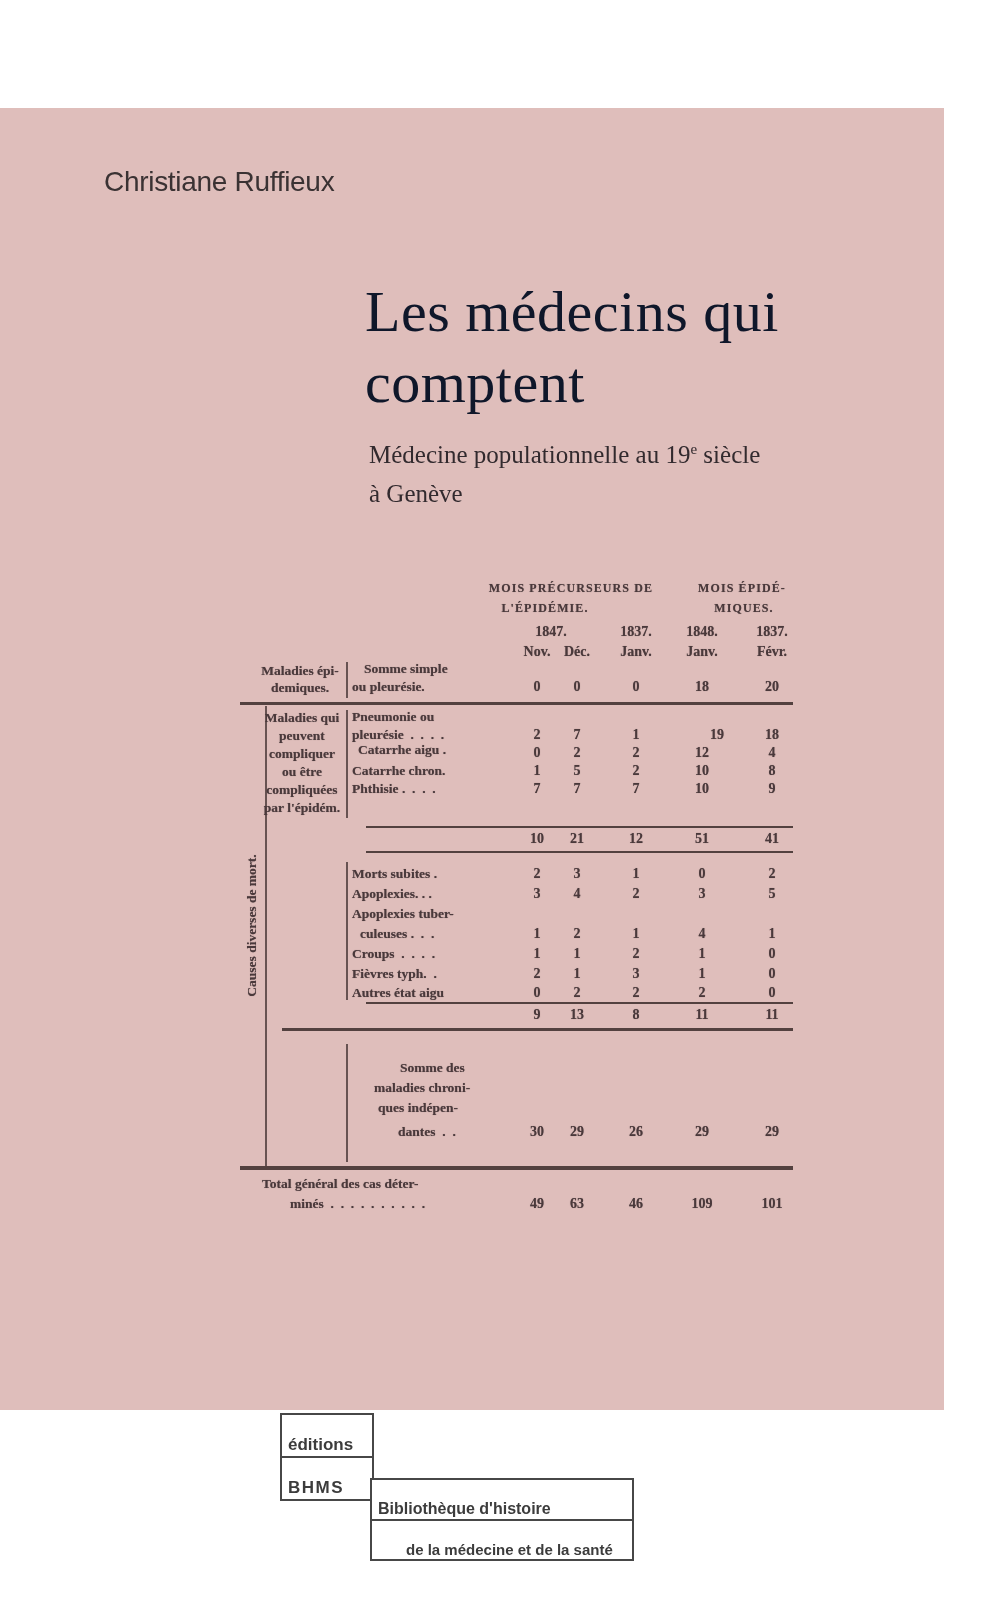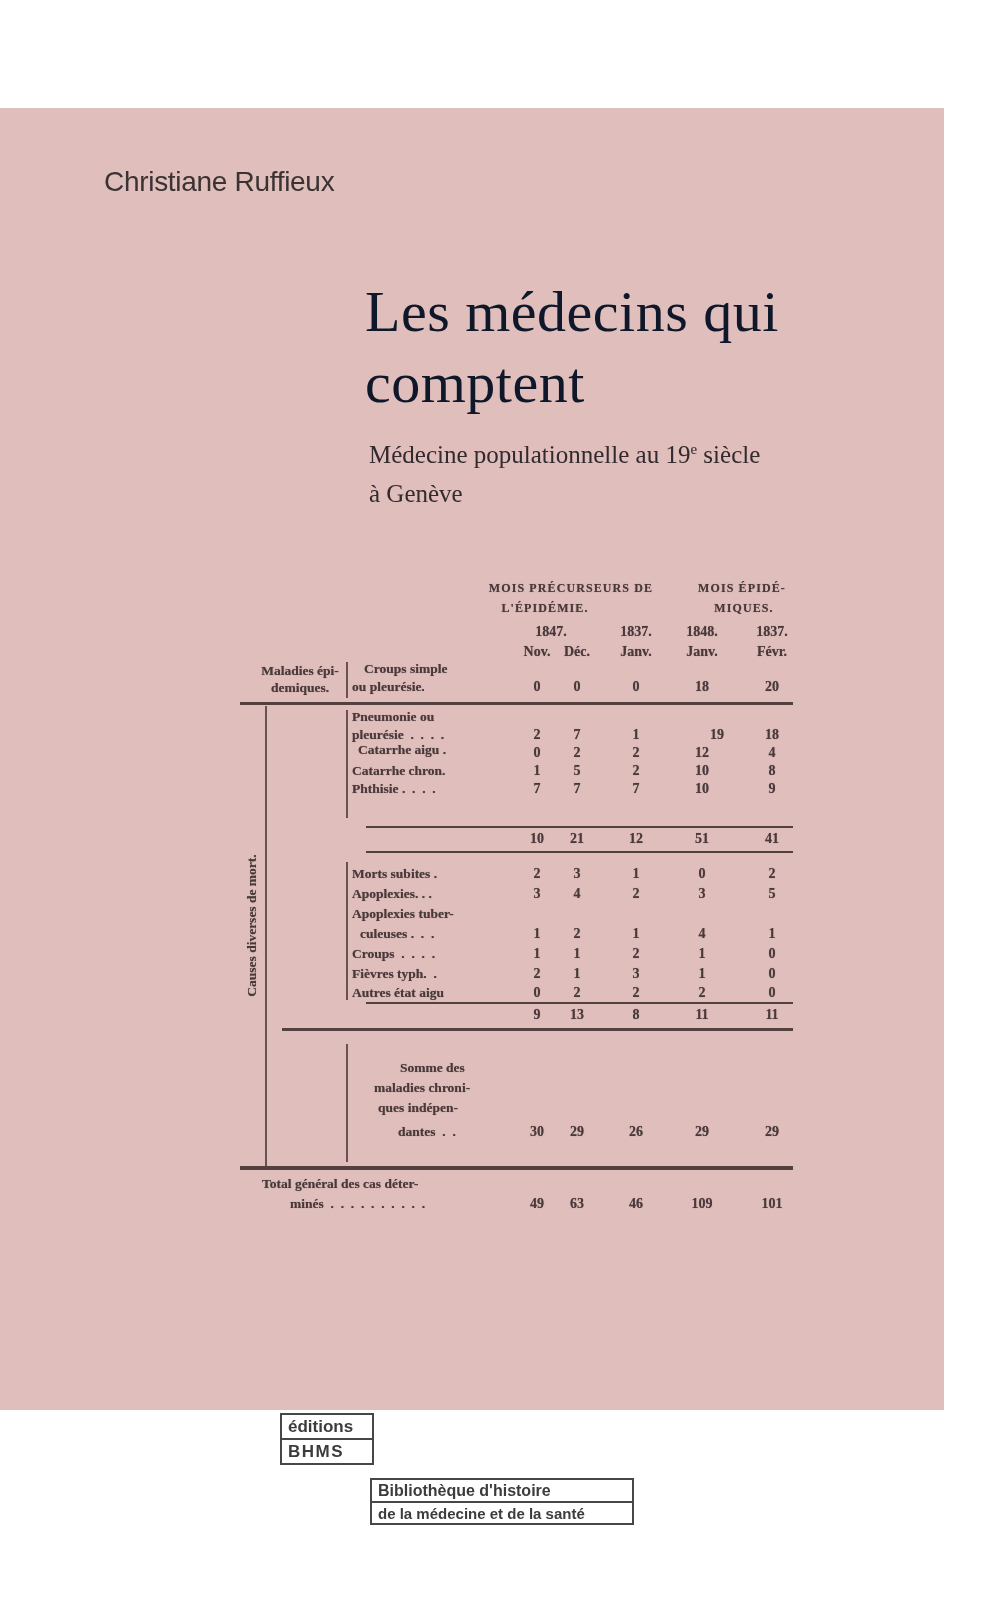--- a/index.html
+++ b/index.html
@@ -22,21 +22,21 @@
   #scan .dtext{white-space:pre;}
   #scan .num{width:44px;text-align:center;font-size:14px;}
   .c1{left:515px;} .c2{left:555px;} .c3{left:614px;} .c4{left:680px;} .c5{left:750px;}
   .rule{background:#53413f;}
   .vsep{width:2px;background:#53413f;opacity:0.85;}
   #side-label{position:absolute;left:132px;top:917px;width:240px;height:17px;text-align:center;
               transform:rotate(-90deg);font-size:13.5px;}
   
   .pubbox{position:absolute;background:#fff;border:2px solid #474747;
           font-family:"Liberation Sans",sans-serif;font-weight:bold;color:#3c3c3c;}
-  .pubrow{padding:2px 0 1px 6px;}
+  .pubrow{padding:20px 0 1px 6px;}
   .pubdiv{height:2px;background:#474747;}
 </style>
 </head>
 <body>
 
 <div id="cover"></div>
 
 <div id="author">Christiane Ruffieux</div>
 <div id="title">Les médecins qui
 comptent</div>
@@ -56,33 +56,39 @@
 
   <div class="abs num c1" style="top:644px;">Nov.</div>
   <div class="abs num c2" style="top:644px;">Déc.</div>
   <div class="abs num c3" style="top:644px;">Janv.</div>
   <div class="abs num c4" style="top:644px;">Janv.</div>
   <div class="abs num c5" style="top:644px;">Févr.</div>
 
   <div class="abs lab" style="left:248px;top:662px;width:104px;line-height:17px;">Maladies épi-
 demiques.</div>
   <div class="abs vsep" style="left:346px;top:662px;height:36px;"></div>
-  <div class="abs dtext" style="left:364px;top:661px;">Croups simple</div>
+  <div class="abs dtext" style="left:364px;top:661px;">Somme simple</div>
   <div class="abs dtext" style="left:352px;top:679px;">ou pleurésie.</div>
   <div class="abs num c1" style="top:679px;">0</div>
   <div class="abs num c2" style="top:679px;">0</div>
   <div class="abs num c3" style="top:679px;">0</div>
   <div class="abs num c4" style="top:679px;">18</div>
   <div class="abs num c5" style="top:679px;">20</div>
 
   <div class="abs rule" style="left:240px;top:702px;width:553px;height:2.5px;"></div>
 
   <div class="abs vsep" style="left:265px;top:706px;height:462px;"></div>
   <div id="side-label">Causes diverses de mort.</div>
 
+  <div class="abs lab" style="left:250px;top:709px;width:104px;">Maladies qui
+peuvent
+compliquer
+ou être
+compliquées
+par l'épidém.</div>
   <div class="abs vsep" style="left:346px;top:710px;height:108px;"></div>
 
   <div class="abs dtext" style="left:352px;top:709px;">Pneumonie ou</div>
   <div class="abs dtext" style="left:352px;top:727px;">pleurésie  .  .  .  .</div>
   <div class="abs num c1" style="top:727px;">2</div>
   <div class="abs num c2" style="top:727px;">7</div>
   <div class="abs num c3" style="top:727px;">1</div>
   <div class="abs num c4" style="top:727px;text-align:right;">19</div>
   <div class="abs num c5" style="top:727px;">18</div>
 
@@ -192,14 +198,14 @@
 
 <div class="pubbox" style="left:280px;top:1413px;width:90px;">
   <div class="pubrow" style="font-size:17px;">éditions</div>
   <div class="pubdiv"></div>
   <div class="pubrow" style="font-size:17px;letter-spacing:1.5px;">BHMS</div>
 </div>
 
 <div class="pubbox" style="left:370px;top:1478px;width:260px;">
   <div class="pubrow" style="font-size:16px;">Bibliothèque d'histoire</div>
   <div class="pubdiv"></div>
-  <div class="pubrow" style="font-size:15px;">de la médecine et de la santé</div>
+  <div class="pubrow" style="font-size:15px;margin-left:28px;">de la médecine et de la santé</div>
 </div>
 
 </body></html>

